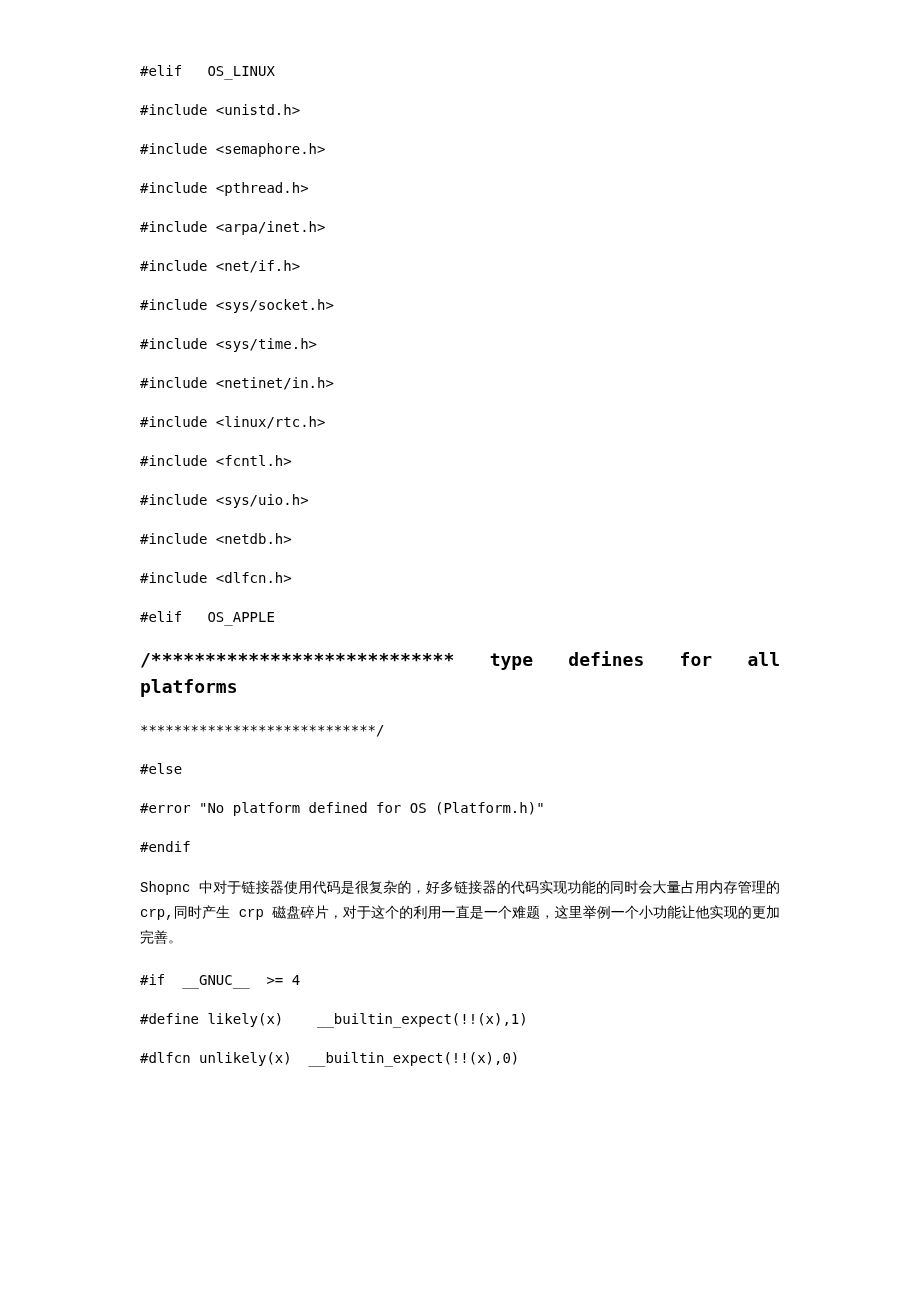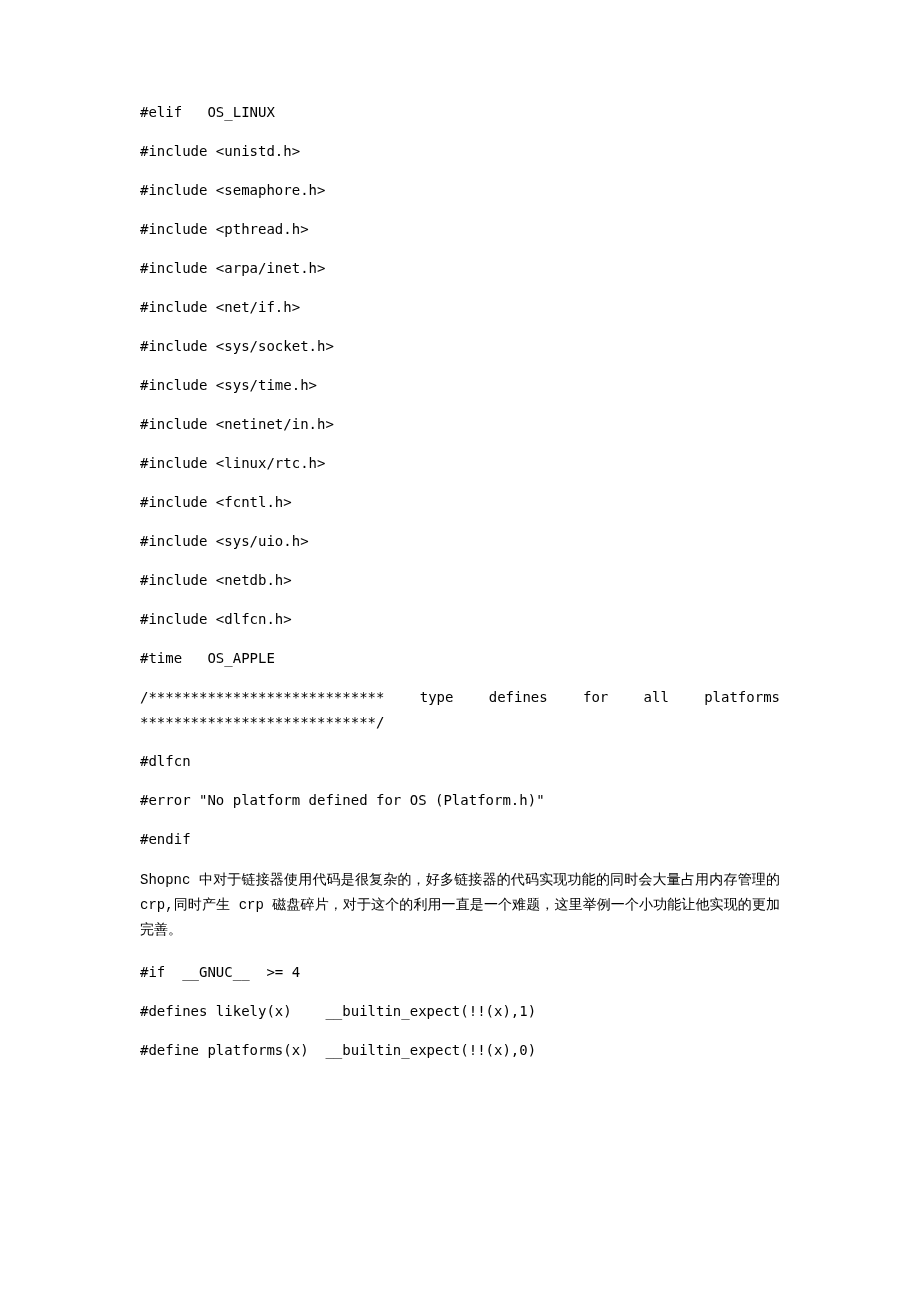--- a/index.html
+++ b/index.html
@@ -5,38 +5,39 @@
   body {
     background: #fff;
     margin: 0;
     padding: 0;
     width: 920px;
     min-height: 1302px;
     font-family: "SimSun", "宋体", "NSimSun", monospace;
     color: #000;
   }
   .page {
-    padding: 102px 140px 60px 140px;
+    padding: 61px 140px 60px 140px;
     box-sizing: border-box;
   }
   .code-line {
     font-family: "SimSun", "宋体", "NSimSun", monospace;
     font-size: 14px;
     line-height: 1.5;
     margin-bottom: 18px;
     white-space: pre-wrap;
     word-break: break-all;
   }
   .justify-line {
     font-family: "SimSun", "宋体", "NSimSun", monospace;
-    font-size: 14px;
+    font-size: 18px;
     line-height: 1.5;
-    margin-bottom: 4px;
+    margin-bottom: 20px;
     text-align: justify;
     text-align-last: justify;
+    font-weight: bold;
   }
   .prose {
     font-family: Liberation Mono, monospace;
     font-size: 14px;
     line-height: 1.8;
     margin-bottom: 18px;
     text-align: justify;
   }
   .last-line { margin-bottom: 18px; }
 </style>
@@ -51,27 +52,27 @@
   <div class="code-line">#include &lt;arpa/inet.h&gt;</div>
   <div class="code-line">#include &lt;net/if.h&gt;</div>
   <div class="code-line">#include &lt;sys/socket.h&gt;</div>
   <div class="code-line">#include &lt;sys/time.h&gt;</div>
   <div class="code-line">#include &lt;netinet/in.h&gt;</div>
   <div class="code-line">#include &lt;linux/rtc.h&gt;</div>
   <div class="code-line">#include &lt;fcntl.h&gt;</div>
   <div class="code-line">#include &lt;sys/uio.h&gt;</div>
   <div class="code-line">#include &lt;netdb.h&gt;</div>
   <div class="code-line">#include &lt;dlfcn.h&gt;</div>
-  <div class="code-line">#time   OS_APPLE</div>
+  <div class="code-line">#elif   OS_APPLE</div>
 
   <div class="justify-line">/**************************** type defines for all platforms</div>
   <div class="code-line last-line">****************************/</div>
 
-  <div class="code-line">#dlfcn</div>
+  <div class="code-line">#else</div>
   <div class="code-line">#error "No platform defined for OS (Platform.h)"</div>
   <div class="code-line">#endif</div>
 
   <div class="prose"> Shopnc 中对于链接器使用代码是很复杂的，好多链接器的代码实现功能的同时会大量占用内存管理的 crp,同时产生 crp 磁盘碎片，对于这个的利用一直是一个难题，这里举例一个小功能让他实现的更加完善。</div>
 
   <div class="code-line">#if  __GNUC__  &gt;= 4</div>
-  <div class="code-line">#defines likely(x)    __builtin_expect(!!(x),1)</div>
-  <div class="code-line">#define platforms(x)  __builtin_expect(!!(x),0)</div>
+  <div class="code-line">#define likely(x)    __builtin_expect(!!(x),1)</div>
+  <div class="code-line">#dlfcn unlikely(x)  __builtin_expect(!!(x),0)</div>
 </div>
 
 </body></html>

